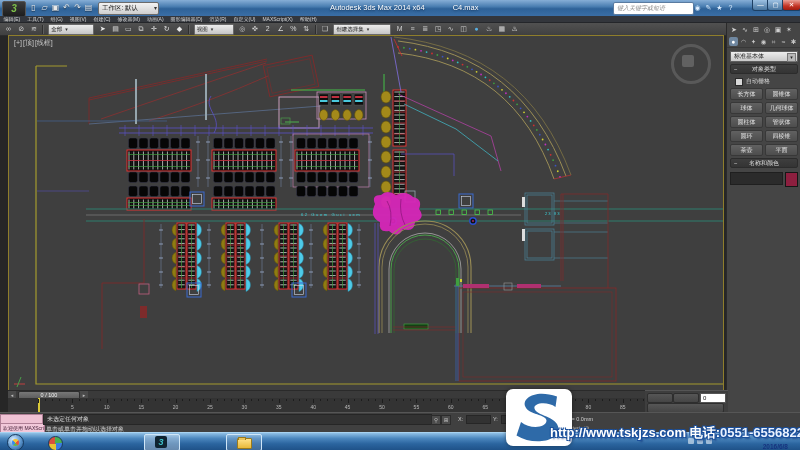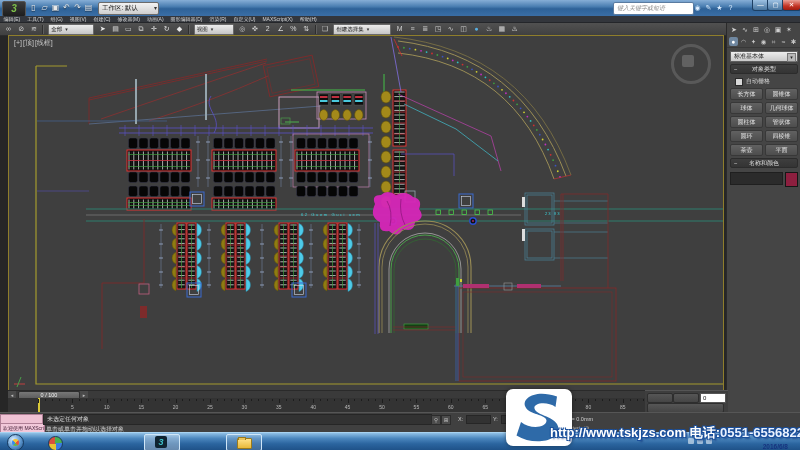--- a/index.html
+++ b/index.html
@@ -132,20 +132,23 @@
         <div class="qa-icon" style="position: relative;">▯</div>
         <div class="qa-icon" style="position: relative;">▱</div>
         <div class="qa-icon" style="position: relative;">▣</div>
         <div class="qa-icon" style="position: relative;">↶</div>
         <div class="qa-icon" style="position: relative;">↷</div>
         <div class="qa-icon" style="position: relative;">▤</div>
       </div>
     <div id="workspace-combo" class="abs">
       <span>工作区: 默认</span>
       <span class="arr">▾</span>
+    </div>
+    <div id="title-text" class="abs">
+      <span>Autodesk 3ds Max 2014 x64</span><span class="fname">C4.max</span>
     </div>
     <div id="search-box" class="abs">键入关键字或短语</div>
     <div id="info-icons" class="abs" style="left:692px;top:0;display:flex;">
         <div class="ic-btn" style="position: relative;">◉</div>
         <div class="ic-btn" style="position: relative;">✎</div>
         <div class="ic-btn" style="position: relative;">★</div>
         <div class="ic-btn" style="position: relative;">?</div>
       </div>
     <div class="win-btn abs" style="left:752px;width:15px;">—</div>
     <div class="win-btn abs" style="left:767px;width:15px;">▢</div>

